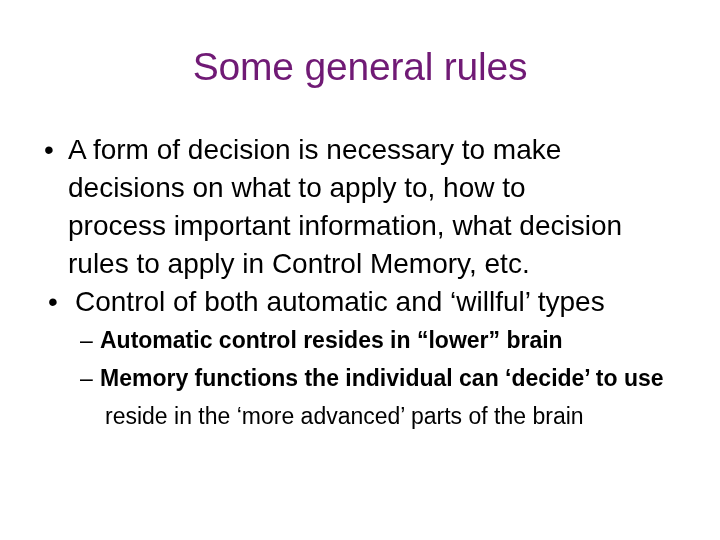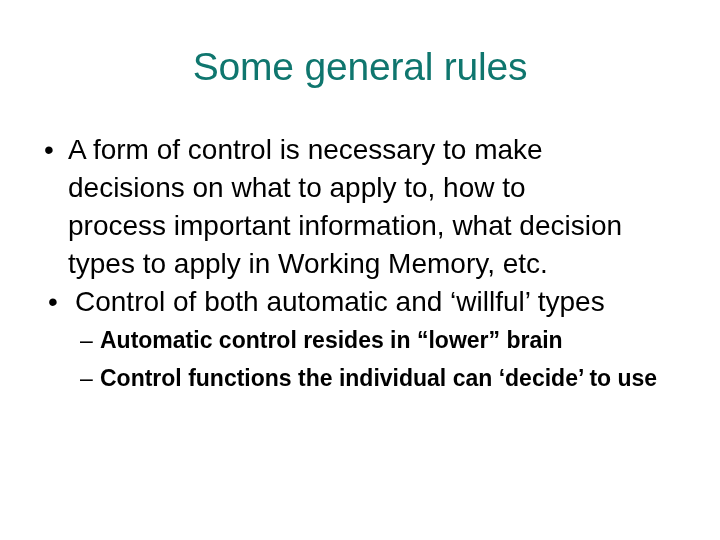--- a/index.html
+++ b/index.html
@@ -24,21 +24,21 @@
   .slide-title {
     position: absolute;
     top: 44px;
     left: 0;
     width: 720px;
     text-align: center;
     font-size: 39px;
     font-weight: 400;
     line-height: 46px;
     letter-spacing: -0.2px;
-    color: #0f766e;
+    color: #701a75;
     white-space: nowrap;
   }
   .body-block {
     position: absolute;
     top: 131px;
     left: 30px;
     width: 670px;
   }
   ul.level1 {
     list-style: none;
@@ -106,42 +106,43 @@
 <div class="slide">
 
   <div class="slide-title">Some general rules</div>
 
   <div class="body-block">
 
     <ul class="level1">
 
       <li class="bullet1">
         <span class="marker">•</span>
-        <span class="b-text nowrap">A form of control is necessary to make</span>
+        <span class="b-text nowrap">A form of decision is necessary to make</span>
         <span class="b-text nowrap">decisions on what to apply to, how to</span>
         <span class="b-text nowrap">process important information, what decision</span>
-        <span class="b-text nowrap">types to apply in Working Memory, etc.</span>
+        <span class="b-text nowrap">rules to apply in Control Memory, etc.</span>
       </li>
 
       <li class="bullet1 b2">
         <span class="marker">•</span>
         <span class="b-text nowrap">Control of both automatic and ‘willful’ types</span>
       </li>
 
     </ul>
 
     <ul class="level2">
 
       <li class="bullet2">
         <span class="marker">–</span>
         <span class="b-text nowrap">Automatic control resides in “lower” brain</span>
       </li>
 
       <li class="bullet2">
         <span class="marker">–</span>
-        <span class="b-text nowrap">Control functions the individual can ‘decide’ to use</span>
+        <span class="b-text nowrap">Memory functions the individual can ‘decide’ to use</span>
+        <span class="cont-line nowrap">reside in the ‘more advanced’ parts of the brain</span>
       </li>
 
     </ul>
 
   </div>
 
 </div>
 
 </body></html>

